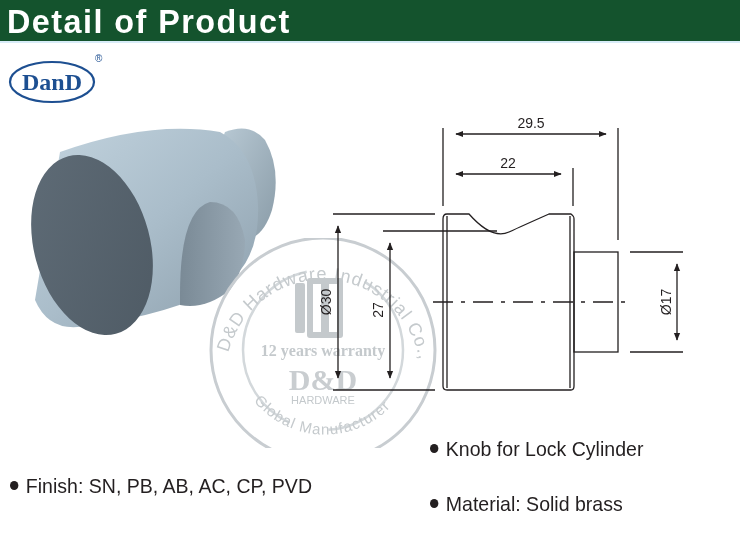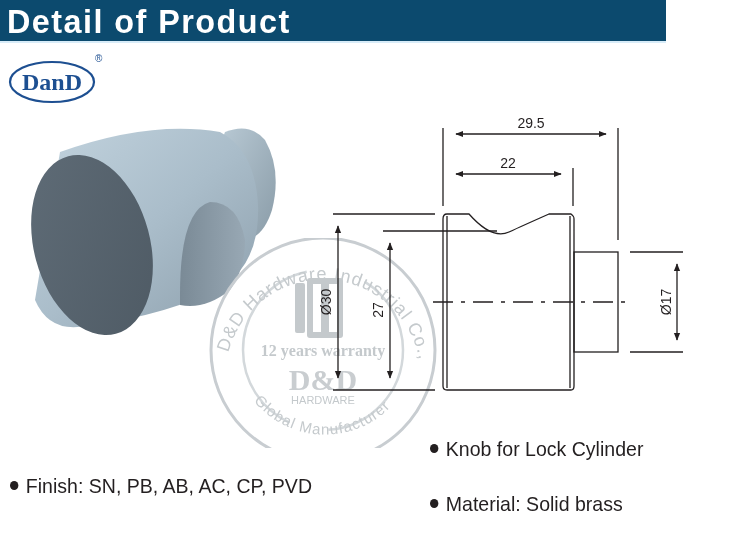--- a/index.html
+++ b/index.html
@@ -1,21 +1,21 @@
 <!DOCTYPE html>
 <html><head>
   <meta charset="utf-8">
   <style>
     * { margin: 0; padding: 0; box-sizing: border-box; }
     html, body { width: 750px; height: 548px; background: #ffffff; overflow: hidden; }
     body { position: relative; font-family: "Liberation Sans", sans-serif; color: #231f20; }
 
     .banner {
-      position: absolute; left: 0; top: 0; width: 666px; height: 43px;
-      background: #0c4a6e;
+      position: absolute; left: 0; top: 0; width: 740px; height: 43px;
+      background: #14532d;
       border-bottom: 2px solid #d8ecf8;
     }
     .banner-title {
       position: absolute; left: 7px; top: 3px;
       font-family: "Liberation Sans", sans-serif; font-weight: bold;
       font-size: 33px; color: #ffffff; letter-spacing: 1.5px;
       transform: scaleX(0.98); transform-origin: left;
     }
 
     .logo {

